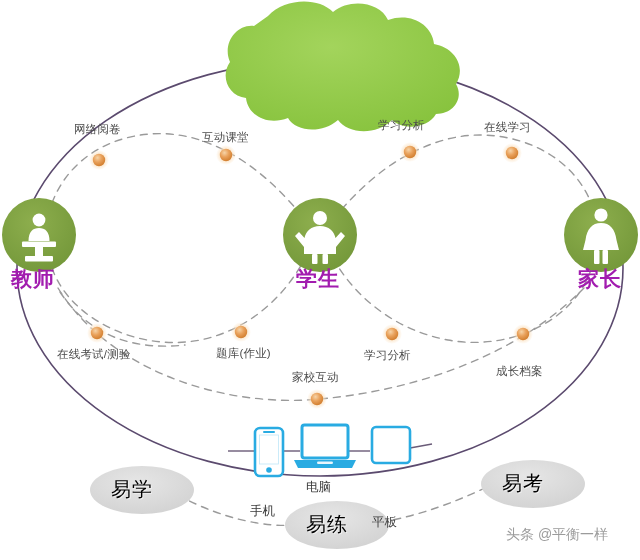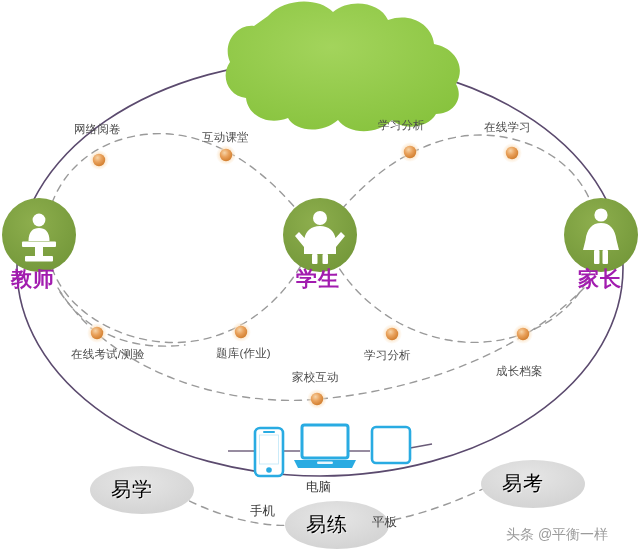--- a/index.html
+++ b/index.html
@@ -263,21 +263,21 @@
 
   <div class="role-label" style="left:11px; top:268px;">教师</div>
   <div class="role-label" style="left:296px; top:268px;">学生</div>
   <div class="role-label" style="left:578px; top:268px;">家长</div>
 
   <div class="lbl" style="left:74px; top:124px;">网络阅卷</div>
   <div class="lbl" style="left:202px; top:132px;">互动课堂</div>
   <div class="lbl" style="left:378px; top:120px;">学习分析</div>
   <div class="lbl" style="left:484px; top:122px;">在线学习</div>
 
-  <div class="lbl" style="left:57px; top:349px;margin-left:14px;">在线考试/测验</div>
+  <div class="lbl" style="left:57px; top:349px;">在线考试/测验</div>
   <div class="lbl" style="left:216px; top:348px;">题库(作业)</div>
   <div class="lbl" style="left:364px; top:350px;">学习分析</div>
   <div class="lbl" style="left:496px; top:358px;margin-top:8px;">成长档案</div>
 
   <div class="lbl" style="left:292px; top:372px;">家校互动</div>
 
   <div class="device-label" style="left:250px; top:505px;">手机</div>
   <div class="device-label" style="left:306px; top:481px;">电脑</div>
   <div class="device-label" style="left:372px; top:470px;margin-top:46px;">平板</div>
 

